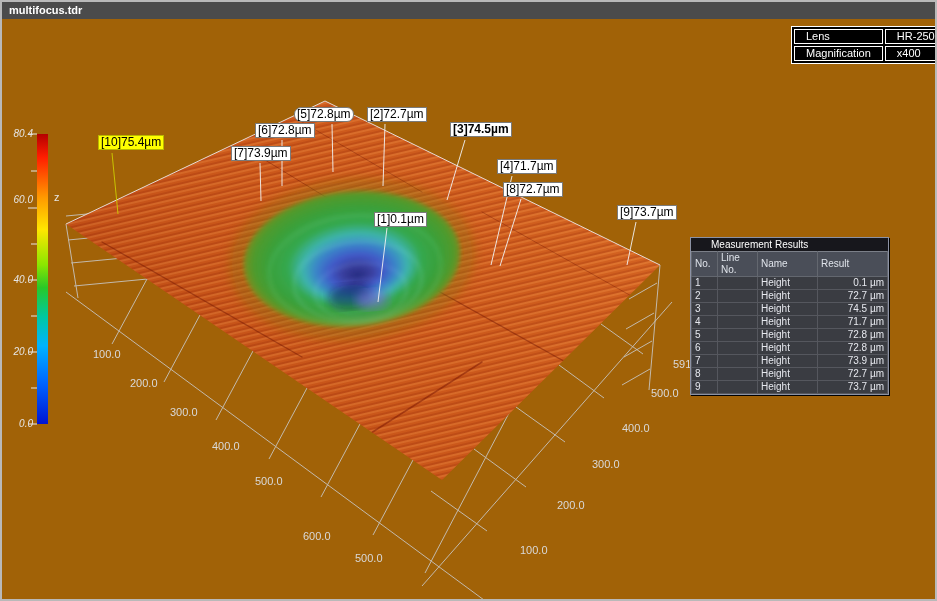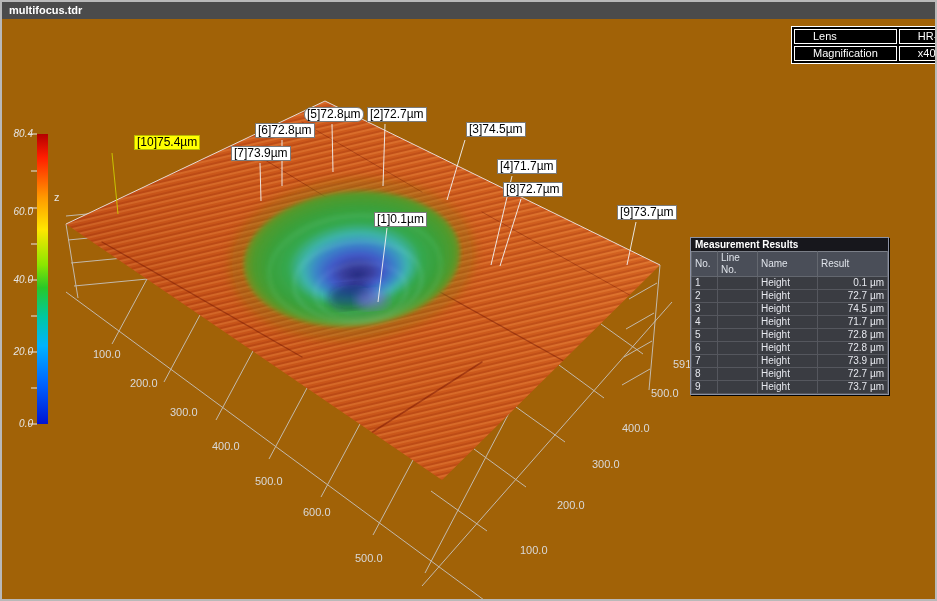--- a/index.html
+++ b/index.html
@@ -19,39 +19,39 @@
   }
   .scale-lab{
     position:absolute;color:#e6e6e6;font-size:10px;line-height:12px;width:30px;text-align:right;font-style:italic;
   }
   .zlab{position:absolute;color:#e6e6e6;font-size:11px;}
   
   .marker{
     position:absolute;background:#ffffff;color:#000;border:1px solid #7a7a7a;
     font-size:12px;line-height:13px;padding:0 2px;white-space:nowrap;
   }
-  .marker.hl{background:#ffff00;border-color:#b9b900;margin-left:36px;}
+  .marker.hl{background:#ffff00;border-color:#b9b900;}
   
   .info-table{
     position:absolute;left:789px;top:24px;border:1px solid #fff;background:#000;
     border-collapse:separate;border-spacing:2px;
   }
   .info-table td{
     border:1px solid #fff;color:#fff;font-size:11px;line-height:13px;
-    padding:0 18px;background:#000;white-space:nowrap;
+    padding:0 11px;background:#000;white-space:nowrap;
   }
   .info-table td.c1{width:70px;}
   .info-table td.c2{width:52px;}
   
   .results{
     position:absolute;left:688px;top:235px;width:197px;background:#1c1c22;
     border:1px solid #8c92a4;box-shadow:1px 1px 0 #000;
   }
   .results .rtitle{
-    color:#fff;font-size:10px;font-weight:bold;line-height:13px;padding:0 4px;background:#17171c;
+    color:#fff;font-size:10px;font-weight:normal;line-height:13px;padding:0 20px;background:#17171c;
   }
   .rtable{border-collapse:collapse;width:100%;table-layout:fixed;padding-left:36px;}
   .rtable th{
     background:#4a4e58;color:#dfe3ea;font-size:10px;font-weight:normal;text-align:left;
     line-height:12px;padding:0 3px;border:1px solid #63676f;border-top:1px solid #7b7f88;
   }
   .rtable td{
     background:#3a3c42;color:#e6e8ee;font-size:10px;line-height:12px;padding:0 3px;
     border:1px solid #55575e;white-space:nowrap;overflow:hidden;
   }
@@ -206,46 +206,46 @@
         <line x1="26" y1="422" x2="35" y2="422"></line>
         <line x1="29" y1="169" x2="35" y2="169"></line>
         <line x1="29" y1="242" x2="35" y2="242"></line>
         <line x1="29" y1="314" x2="35" y2="314"></line>
         <line x1="29" y1="386" x2="35" y2="386"></line>
       </g>
     </g>
   </svg>
 
   <div class="scale-lab" style="left:1px;top:126px;">80.4</div>
-  <div class="scale-lab" style="left:1px;top:204px;">60.0</div>
+  <div class="scale-lab" style="left:1px;top:192px;">60.0</div>
   <div class="scale-lab" style="left:1px;top:272px;">40.0</div>
   <div class="scale-lab" style="left:1px;top:344px;">20.0</div>
   <div class="scale-lab" style="left:1px;top:416px;">0.0</div>
   <div class="zlab" style="left:52px;top:189px;">z</div>
 
   <div class="ax" style="left:91px;top:346px;">100.0</div>
   <div class="ax" style="left:128px;top:375px;">200.0</div>
   <div class="ax" style="left:168px;top:404px;">300.0</div>
   <div class="ax" style="left:210px;top:438px;">400.0</div>
   <div class="ax" style="left:253px;top:473px;">500.0</div>
-  <div class="ax" style="left:301px;top:504px;">600.0</div>
+  <div class="ax" style="left:301px;top:528px;">600.0</div>
   <div class="ax" style="left:353px;top:550px;">500.0</div>
 
   <div class="ax" style="left:518px;top:542px;">100.0</div>
   <div class="ax" style="left:555px;top:497px;">200.0</div>
   <div class="ax" style="left:590px;top:456px;">300.0</div>
   <div class="ax" style="left:620px;top:420px;">400.0</div>
   <div class="ax" style="left:649px;top:385px;">500.0</div>
   <div class="ax" style="left:671px;top:356px;">591</div>
 
   <div class="marker" style="left:372px;top:210px;">[1]0.1µm</div>
   <div class="marker" style="left:365px;top:105px;">[2]72.7µm</div>
-  <div class="marker" style="left:464px;top:120px;">[3]74.5µm</div>
+  <div class="marker" style="left:448px;top:120px;font-weight:bold;">[3]74.5µm</div>
   <div class="marker" style="left:495px;top:157px;">[4]71.7µm</div>
-  <div class="marker" style="left:302px;top:105px;border-radius:7px;">[5]72.8µm</div>
+  <div class="marker" style="left:292px;top:105px;border-radius:7px;">[5]72.8µm</div>
   <div class="marker" style="left:253px;top:121px;">[6]72.8µm</div>
   <div class="marker" style="left:229px;top:144px;">[7]73.9µm</div>
   <div class="marker" style="left:501px;top:180px;">[8]72.7µm</div>
   <div class="marker" style="left:615px;top:203px;">[9]73.7µm</div>
   <div class="marker hl" style="left:96px;top:133px;">[10]75.4µm</div>
 
   <table class="info-table">
     <tbody>
         <tr>
       <td class="c1">Lens</td>

